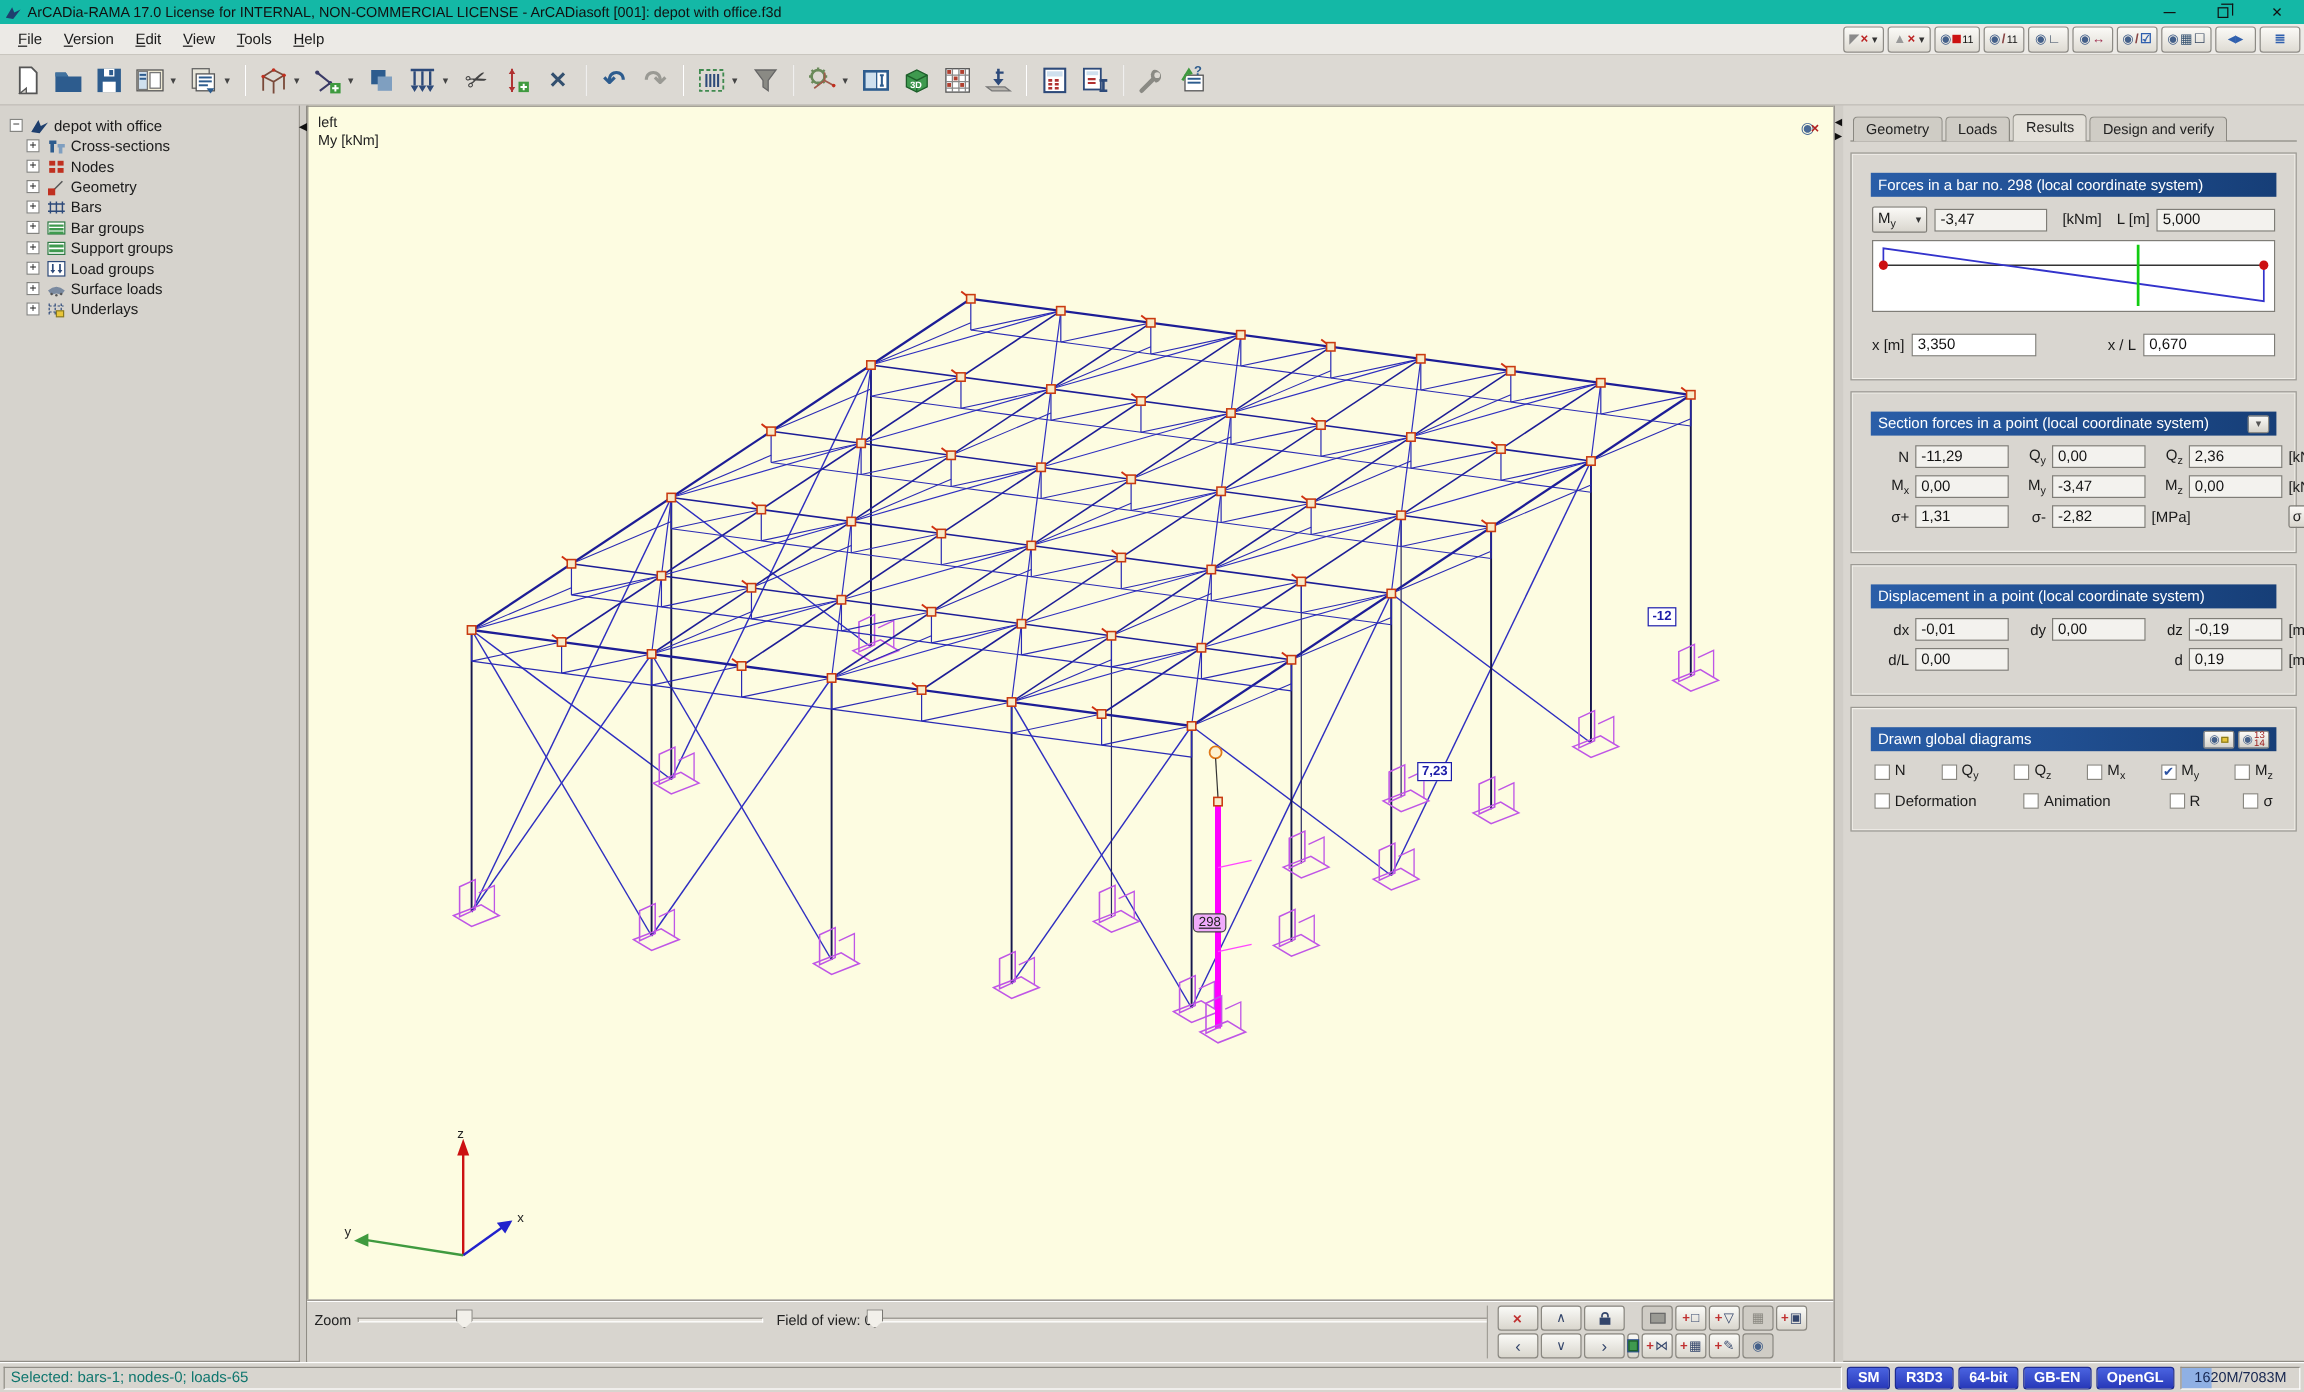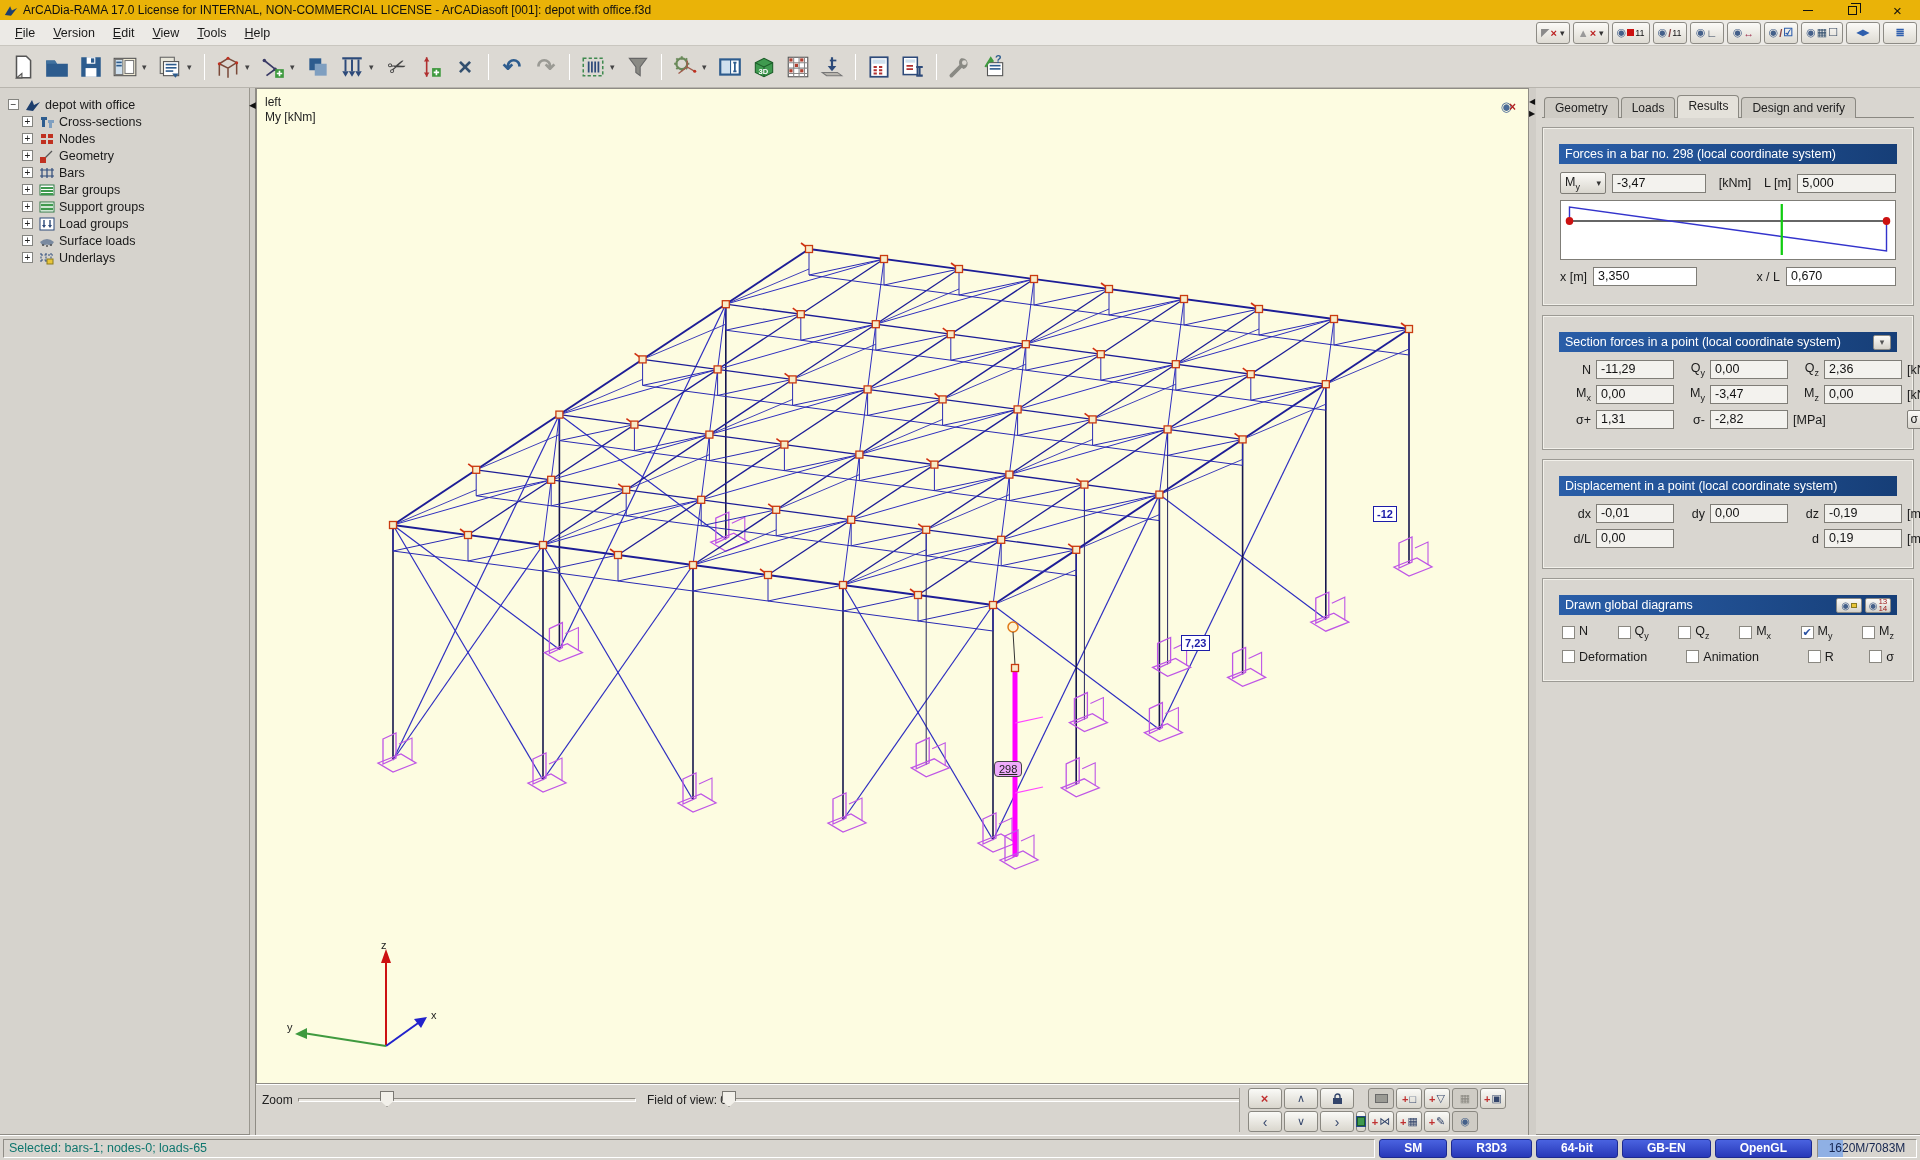--- a/index.html
+++ b/index.html
@@ -1,20 +1,20 @@
 <!DOCTYPE html>
 <html><head>
 <meta charset="utf-8">
 <style>
   *{margin:0;padding:0;box-sizing:border-box;font-family:"Liberation Sans",sans-serif;}
   html,body{width:1920px;height:1160px;overflow:hidden;background:#d8d5cf;}
   #app{width:1920px;height:1160px;display:flex;flex-direction:column;font-size:12.5px;color:#1a1a1a;}
 
   
-  #titlebar{height:20px;background:#eab308;display:flex;align-items:center;padding-left:4px;flex:0 0 auto;}
+  #titlebar{height:20px;background:#14b8a6;display:flex;align-items:center;padding-left:4px;flex:0 0 auto;}
   #titlebar .ttext{font-size:12px;margin-left:5px;color:#111;white-space:nowrap;}
   #titlebar .spacer{flex:1;}
   .winbtn{width:45px;height:20px;display:flex;align-items:center;justify-content:center;color:#111;}
   .winbtn .minbar{width:10px;height:1px;background:#111;}
   .winbtn .restore{width:9px;height:9px;border:1px solid #111;position:relative;}
   .winbtn .restore:before{content:"";position:absolute;left:2px;top:-4px;width:9px;height:9px;border:1px solid #111;border-bottom:none;border-left:none;}
   .winbtn.close{font-size:15px;}
 
   
   #menubar{height:26px;background:#eceae6;display:flex;align-items:center;padding-left:6px;border-bottom:1px solid #c9c6bf;flex:0 0 auto;}
@@ -96,36 +96,36 @@
 
   .field{background:#f3f2ee;border:1px solid #7f7d77;height:19px;font-size:12.5px;padding:1px 4px;color:#111;}
   .field.white{background:#fff;}
   .flabel{font-size:12.5px;text-align:right;white-space:nowrap;}
   sub{font-size:9px;}
 
   #comborow{display:flex;align-items:center;margin-top:8px;gap:6px;}
   #combo{width:46px;height:22px;background:linear-gradient(#fbfaf7,#d9d6ce);border:1px solid #7f7d77;border-radius:2px;display:flex;align-items:center;justify-content:space-between;padding:0 4px;font-size:12.5px;}
   #combo .dd{font-size:9px;color:#333;}
   #diagwrap{margin-top:6px;border:1px solid #7f7d77;background:#fff;height:60px;}
-  #xrow{display:flex;align-items:center;margin-top:7px;margin-bottom:2px;gap:6px;}
+  #xrow{display:flex;align-items:center;margin-top:18px;margin-bottom:2px;gap:6px;}
 
   .grid3{display:grid;grid-template-columns:30px 78px 26px 78px 26px 78px 1fr;gap:6px 5px;align-items:center;margin-top:8px;padding:0 1px 3px 1px;}
   .unit{font-size:12.5px;white-space:nowrap;}
   .sigbtn{height:19px;background:linear-gradient(#fbfaf7,#d9d6ce);border:1px solid #7f7d77;border-radius:2px;font-size:12px;text-align:center;line-height:17px;}
 
   .checksrow{display:flex;margin-top:9px;padding:0 2px;}
   .checksrow .cbwrap{gap:4px;}
   .casebox{border:1px solid #9c9a94;margin-top:8px;padding:12px 8px 14px 8px;height:96px;}
   .caserow{display:flex;}
   .italic{font-style:italic;}
 
   
   #statusbar{height:25px;background:#d8d5cf;border-top:1px solid #fff;box-shadow:0 -1px 0 #8f8c85;display:flex;align-items:center;padding:2px 3px;flex:0 0 auto;}
   #selfield{flex:1;height:19px;border:1px solid #8f8c85;border-bottom-color:#fff;border-right-color:#fff;font-size:12.5px;padding:1px 5px;color:#0f766e;background:#d8d5cf;white-space:nowrap;overflow:hidden;}
-  .badge{height:19px;margin-left:4px;padding:0 24px;background:linear-gradient(#4a63e0,#2738b8);border:1px solid #1c2a90;border-radius:3px;color:#fff;font-size:12px;font-weight:bold;display:flex;align-items:center;}
+  .badge{height:19px;margin-left:4px;padding:0 8px;background:linear-gradient(#4a63e0,#2738b8);border:1px solid #1c2a90;border-radius:3px;color:#fff;font-size:12px;font-weight:bold;display:flex;align-items:center;}
   #memfield{width:100px;height:19px;margin-left:5px;border:1px solid #8f8c85;border-bottom-color:#fff;border-right-color:#fff;position:relative;font-size:12px;color:#15254f;display:flex;align-items:center;justify-content:center;background:#d8d5cf;overflow:hidden;}
   #memfield .fill{position:absolute;left:0;top:0;bottom:0;width:26%;background:#8fb0e4;}
   #memfield .txt{position:relative;z-index:1;}
 </style>
 </head>
 <body>
 
 <div id="app">
 
   <div id="titlebar">

